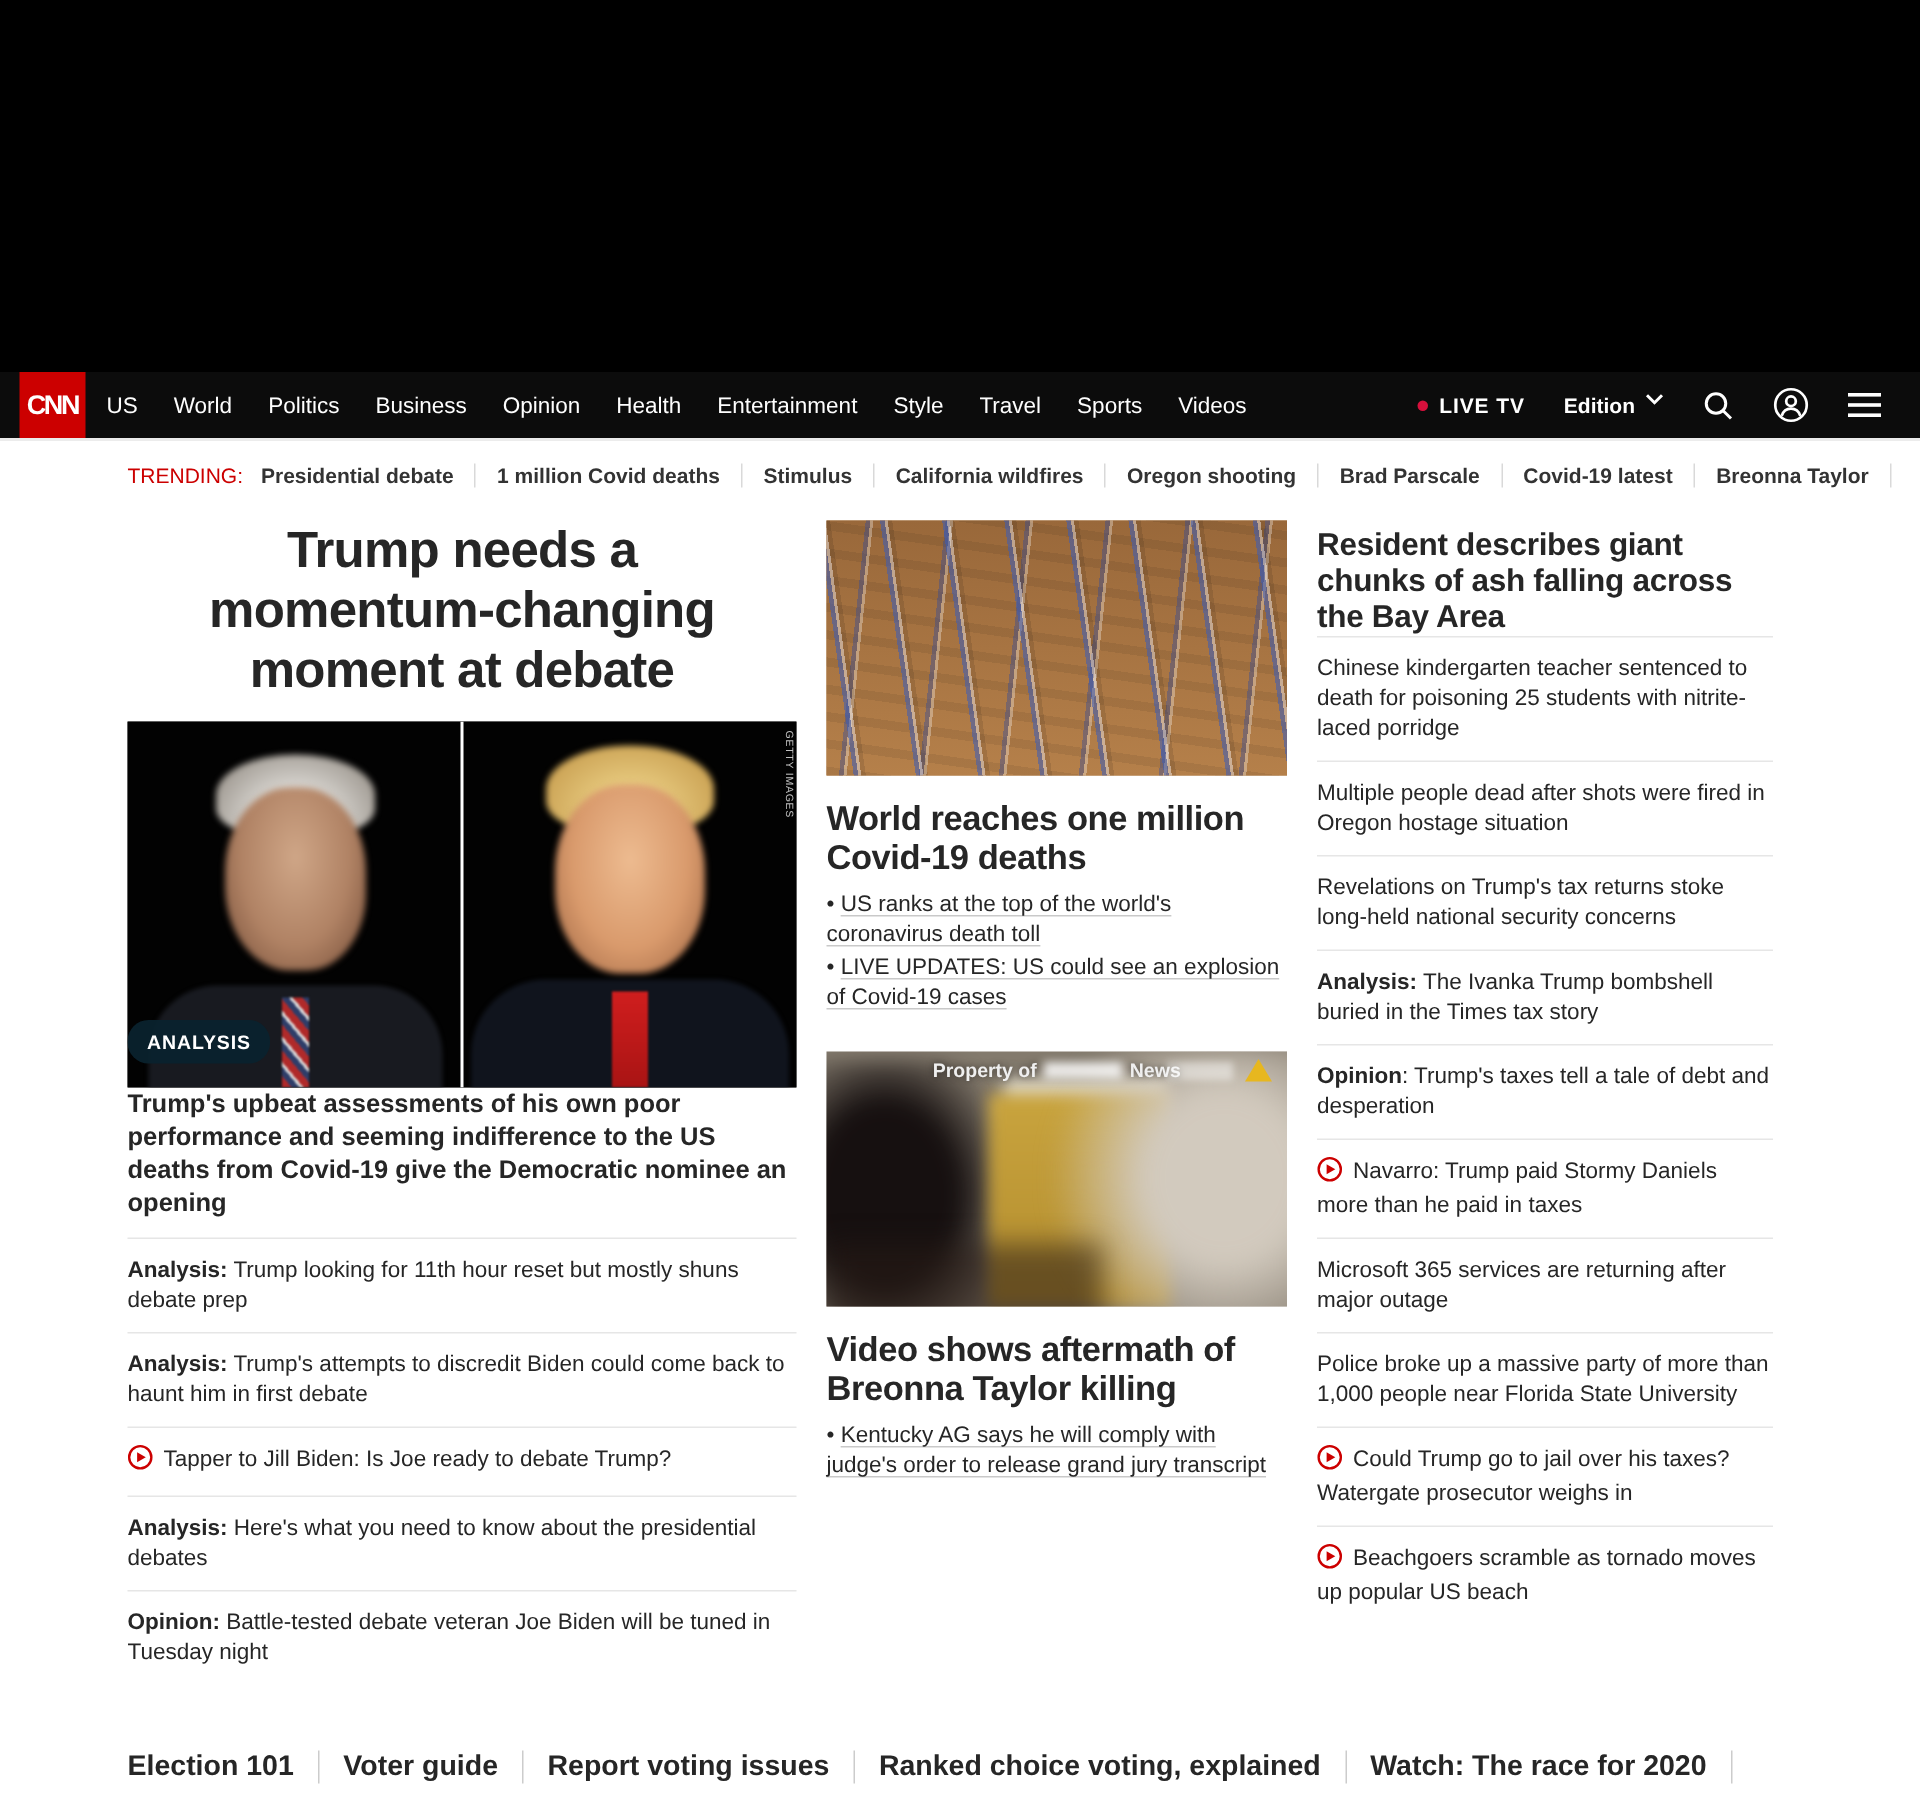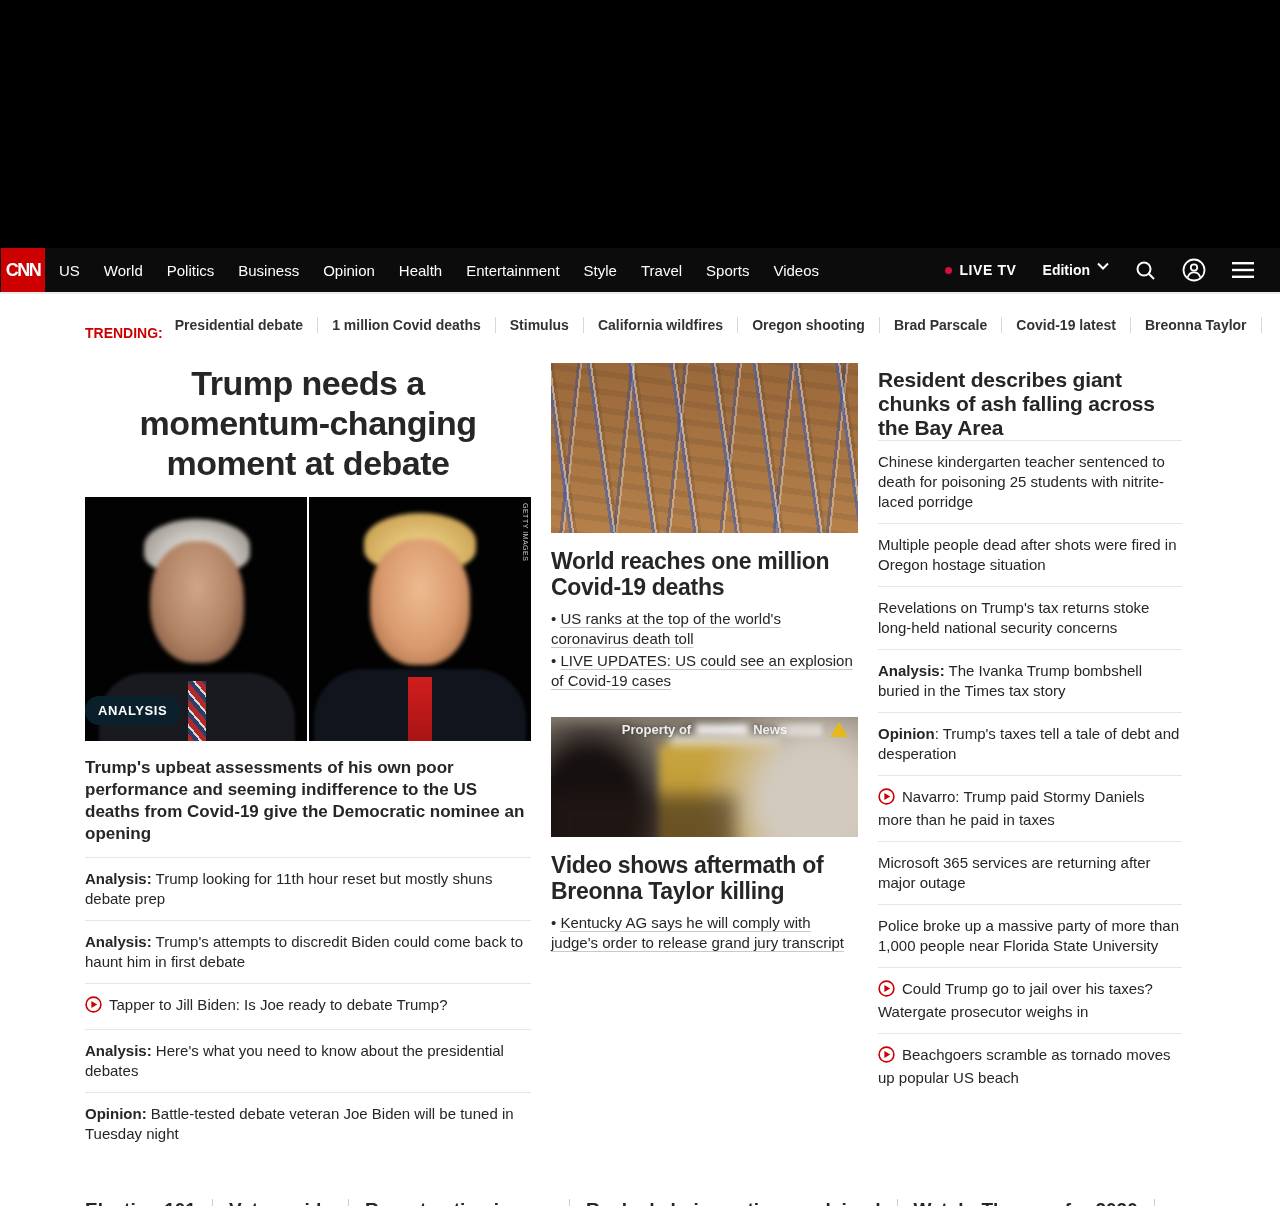--- a/index.html
+++ b/index.html
@@ -12,35 +12,35 @@
 
   
   .ad-slot { height:248px; background:#000; }
 
   
   .navbar {
     height:44px; background:#0c0c0c; display:flex; align-items:center;
     padding-right:26px; box-shadow:0 2px 0 #ececec;
   }
   .logo {
-    width:44px; height:44px; margin-left:1px; background:#cc0000; color:#fff;
+    width:44px; height:44px; margin-left:13px; background:#cc0000; color:#fff;
     display:flex; align-items:center; justify-content:center;
     font-weight:700; font-size:18px; letter-spacing:-1.5px;
   }
   .nav-items { display:flex; align-items:flex-end; gap:24px; margin-left:14px; }
   .nav-item { color:#fefefe; font-size:15px; }
   .nav-right { margin-left:auto; display:flex; align-items:center; gap:26px; }
   .live-tv { display:flex; align-items:center; gap:7px; color:#fff; font-size:14px; font-weight:700; letter-spacing:.6px; }
   .live-dot { width:7px; height:7px; border-radius:50%; background:#d6103c; }
   .edition { display:flex; align-items:flex-start; gap:7px; color:#fff; font-size:14px; font-weight:700; }
   .icon-btn { display:flex; align-items:center; justify-content:center; background:none; border:none; cursor:pointer; }
 
   
   .trending { display:flex; align-items:center; margin:17px 0 0 85px; font-size:14px; }
-  .trending-label { color:#cc0000; font-weight:700; margin-right:12px;margin-top:16px; }
+  .trending-label { color:#cc0000; font-weight:400; margin-right:12px; }
   .trending-list { display:flex; align-items:flex-end; }
   .trending-item {
     font-weight:700; color:#333; padding-right:14px; margin-right:14px;
     border-right:1px solid #d9d9d9; white-space:nowrap;
   }
 
   
   .main-grid {
     display:grid; grid-template-columns:446px 307px 304px; column-gap:20px;
     margin:22px 98px 0 85px;
@@ -65,21 +65,21 @@
   .hero-divider { position:absolute; left:50%; top:0; width:2px; height:100%; background:#fff; transform:translateX(-1px); }
   .hero-badge {
     position:absolute; left:0; bottom:16px; background:rgba(10,34,46,.93); color:#fff;
     font-size:13px; font-weight:700; letter-spacing:.6px; padding:7px 13px;border-radius:14px;
   }
   .hero-credit {
     position:absolute; right:2px; top:6px; writing-mode:vertical-rl;
     font-size:7px; color:rgba(255,255,255,.75); letter-spacing:.5px;
   }
   .lead-subhead {
-    font-size:17px; font-weight:700; line-height:22px; margin-top:16px;
+    font-size:17px; font-weight:700; line-height:22px; margin-top:0;
     padding-bottom:12px; border-bottom:1px solid #e6e6e6;
   }
   .story-list .s-item {
     display:block; padding:11px 0; border-bottom:1px solid #e6e6e6;
     font-size:15px; line-height:20px; color:#262626;
   }
   .story-list .s-item:last-child { border-bottom:none; }
   .s-prefix { font-weight:700; }
   .play-icon { display:inline-block; vertical-align:-3px; margin-right:7px; }
 
@@ -90,21 +90,21 @@
     background-image:
       repeating-linear-gradient(82deg, rgba(60,90,180,0) 0 18px, rgba(58,92,185,.55) 18px 21px, rgba(235,235,242,.45) 21px 23px, rgba(0,0,0,.10) 23px 26px, rgba(60,90,180,0) 26px 41px),
       repeating-linear-gradient(96deg, rgba(0,0,0,0) 0 26px, rgba(40,70,160,.38) 26px 29px, rgba(255,255,255,.32) 29px 31px, rgba(0,0,0,0) 31px 53px),
       repeating-linear-gradient(8deg, rgba(0,0,0,.07) 0 6px, rgba(0,0,0,0) 6px 18px),
       linear-gradient(180deg,#99683a,#b5804a);
   }
   .mid-h2 { font-size:23px; line-height:26px; font-weight:700; letter-spacing:-.3px; margin:15px 0 9px; display:block; }
   .bullet { display:block; font-size:15px; line-height:20px; margin-bottom:2px; color:#262626; }
   .bullet::before { content:"\2022  "; }
   .bullet .b-link { text-decoration:underline; text-decoration-color:#c9c9c9; text-underline-offset:3px; }
-  .video-still { display:block; position:relative; height:120px; margin-top:26px; background:#837a6d; overflow:hidden; }
+  .video-still { display:block; position:relative; height:170px; margin-top:26px; background:#837a6d; overflow:hidden; }
   .vs-dark { position:absolute; left:-24px; top:6px; width:150px; height:200px; background:radial-gradient(ellipse at 42% 45%, #161010 38%, rgba(22,16,16,0) 72%); filter:blur(6px); }
   .vs-cabinet { position:absolute; left:108px; top:28px; width:122px; height:142px; background:linear-gradient(180deg,#c9a43e,#b38d2e); filter:blur(5px); }
   .vs-cabtop { position:absolute; left:118px; top:18px; width:110px; height:26px; background:#ded8c8; filter:blur(5px); }
   .vs-right { position:absolute; right:-34px; top:-4px; width:190px; height:210px; background:radial-gradient(ellipse at 60% 42%, #d2cabe 32%, rgba(210,202,190,0) 72%); filter:blur(8px); }
   .vs-floor { position:absolute; left:0; bottom:-18px; width:60%; height:60px; background:rgba(40,28,22,.55); filter:blur(9px); }
   .vs-wm { position:absolute; top:5px; left:0; right:0; text-align:center; color:#efefef; font-size:13px; font-weight:700; text-shadow:0 0 5px rgba(0,0,0,.55); }
   .wm-blob { display:inline-block; width:52px; height:11px; margin:0 5px; background:rgba(255,255,255,.8); filter:blur(3px); vertical-align:-1px; }
   .vs-ts { position:absolute; top:7px; right:36px; width:44px; height:12px; background:rgba(255,255,255,.45); filter:blur(2.5px); }
   .warn-icon { position:absolute; top:5px; right:10px; width:0; height:0; border-left:9px solid transparent; border-right:9px solid transparent; border-bottom:15px solid #e7b71f; }
 

